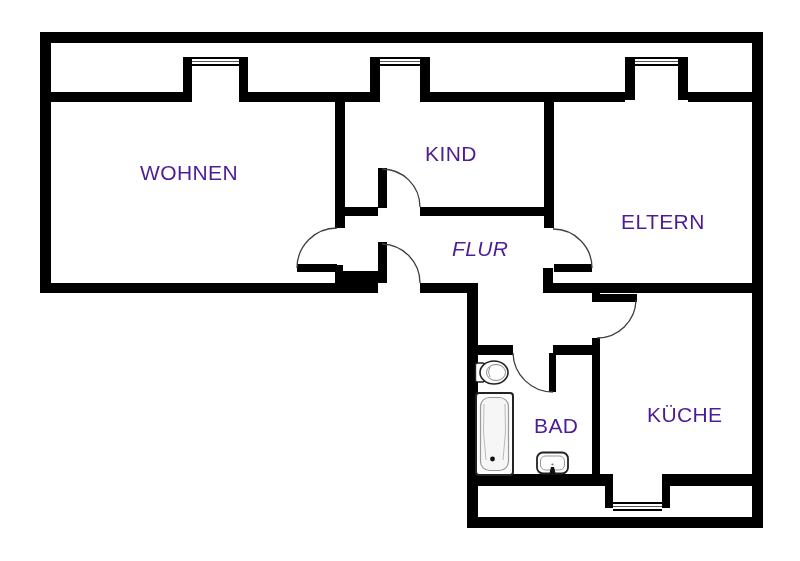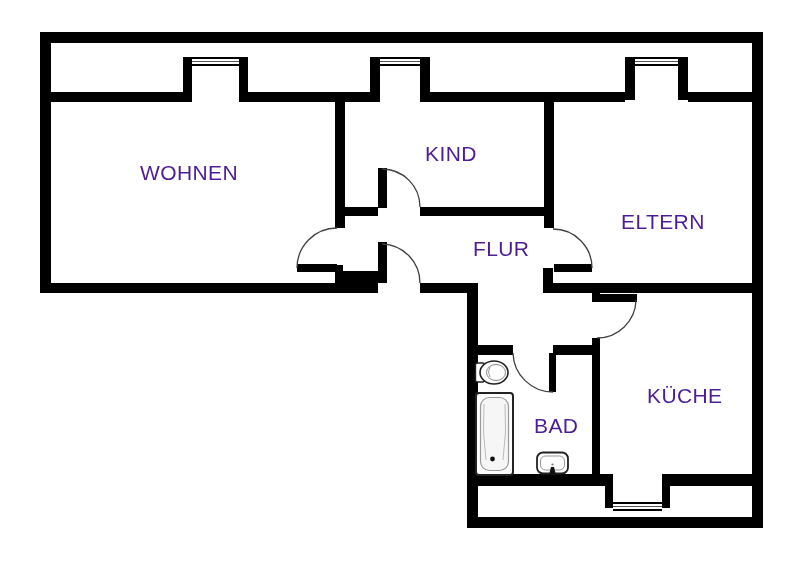--- a/index.html
+++ b/index.html
@@ -110,17 +110,17 @@
       <rect x="537" y="452.5" width="31" height="21" rx="6" fill="#fdfdfd" stroke="#222222" stroke-width="1.8"></rect>
       <rect x="540.5" y="456" width="24" height="14" rx="5" fill="none" stroke="#999999" stroke-width="1"></rect>
       <path d="M549,475 l2,-8 l3,0 l2,8 z" fill="#111111"></path>
       <circle cx="552.5" cy="464.5" r="1.1" fill="#777777"></circle>
     </g>
   </svg>
 
   <div class="room-label" style="left:140px;top:162px;">WOHNEN</div>
   <div class="room-label" style="left:425px;top:143px;">KIND</div>
   <div class="room-label" style="left:621px;top:183px;margin-top:28px;">ELTERN</div>
-  <div class="room-label" style="left:473px;top:238px;">FLUR</div>
+  <div class="room-label" style="left:452px;top:238px;font-style:italic;">FLUR</div>
   <div class="room-label" style="left:534px;top:415px;">BAD</div>
-  <div class="room-label" style="left:647px;top:385px;">KÜCHE</div>
+  <div class="room-label" style="left:647px;top:404px;">KÜCHE</div>
 
 </div>
 
 </body></html>

